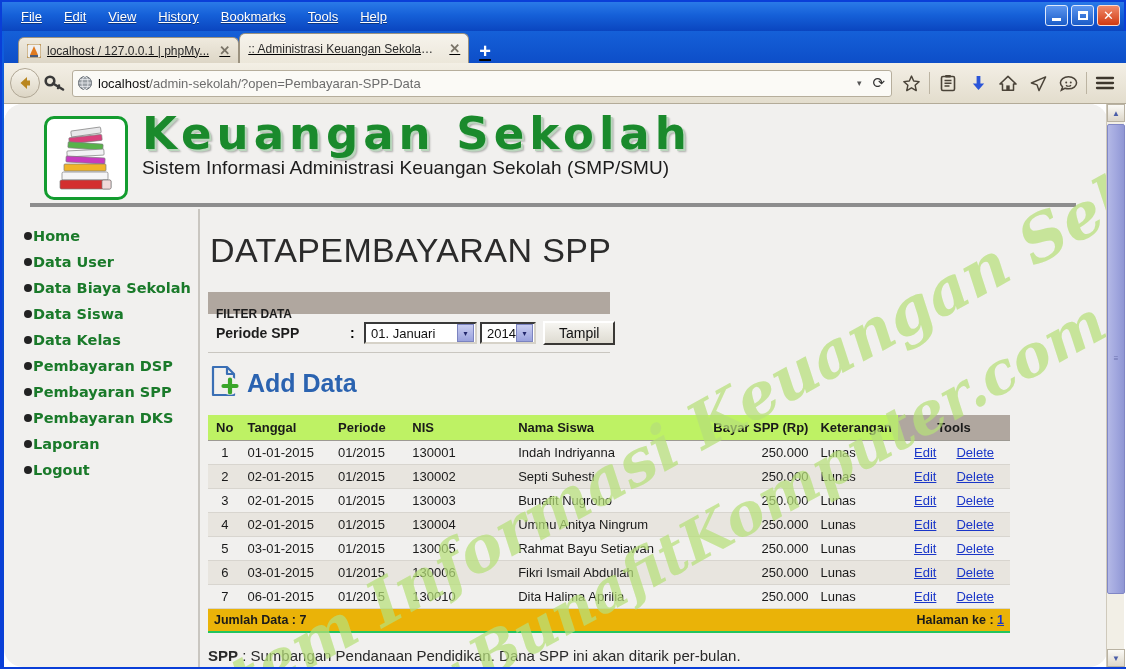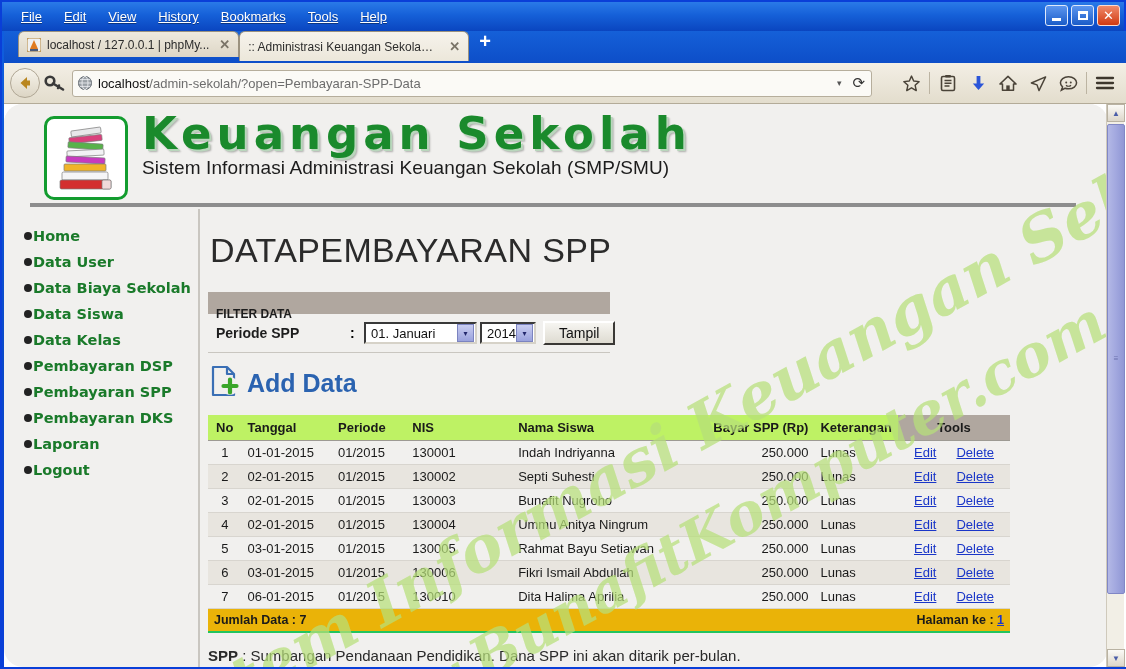--- a/index.html
+++ b/index.html
@@ -33,21 +33,21 @@
     background:linear-gradient(180deg,#5c96ef,#1b5cc8);
     display:flex; align-items:center; justify-content:center;
     color:#fff; font-size:11px; font-family:"DejaVu Sans",sans-serif;
   }
   .winbtn.close { background:linear-gradient(180deg,#f08a6a,#d03a12); border-color:#fbdcd2;}
 
   
   #tabstrip {
     position:absolute; left:2px; top:29px; width:1122px; height:32px;
     background: linear-gradient(180deg,#1560d8 0%, #0d4ec8 100%);
-    display:flex; align-items:flex-start; padding-left:14px;
+    display:flex; align-items:flex-end; padding-left:14px;text-decoration:underline;
   }
   .tab {
     height:28px; display:flex; align-items:center; gap:6px;
     padding:0 8px 0 8px; border-radius:6px 6px 0 0;
     font-size:12px; color:#2b2b2b; max-width:230px;
     border:1px solid #9b927f; border-bottom:none;
   }
   .tab.inactive { background:linear-gradient(180deg,#efeade,#ddd6c6); height:26px;}
   .tab.active   { background:linear-gradient(180deg,#f6f3ec,#ece7da); height:30px;}
   .tab .fav { width:14px; height:14px; flex:0 0 14px; }
@@ -64,21 +64,21 @@
   }
   .navcircle {
     width:30px; height:30px; border-radius:50%;
     background:linear-gradient(180deg,#f7f4ec,#dcd5c4);
     border:1px solid #b0a795; display:flex; align-items:center; justify-content:center;
     margin-right:2px;
   }
   .keyicon { width:26px; height:30px; display:flex;align-items:center;justify-content:center;margin-right:4px;}
   #urlbox {
     flex:1; height:27px; background:#fbfaf6; border:1px solid #b6ae9c; border-radius:3px;
-    display:flex; align-items:center; padding:0 4px; gap:5px; margin-right:24px;
+    display:flex; align-items:center; padding:0 4px; gap:5px; margin-right:4px;
   }
   #urlbox .globe { width:16px;height:16px; flex:0 0 16px;}
   #urlbox .utext { font-size:13px; color:#6d6d6d; white-space:nowrap; }
   #urlbox .utext b { color:#111; font-weight:normal; }
   #urlbox .dd { margin-left:auto; color:#555; font-size:9px; padding-right:6px;}
   #urlbox .reload { color:#333; font-size:15px; padding-right:2px;}
   .navicon { width:30px; height:30px; display:flex;align-items:center;justify-content:center; }
   .navsep { width:1px;height:22px;background:#bcb4a2;margin:0 3px;}
 
   

